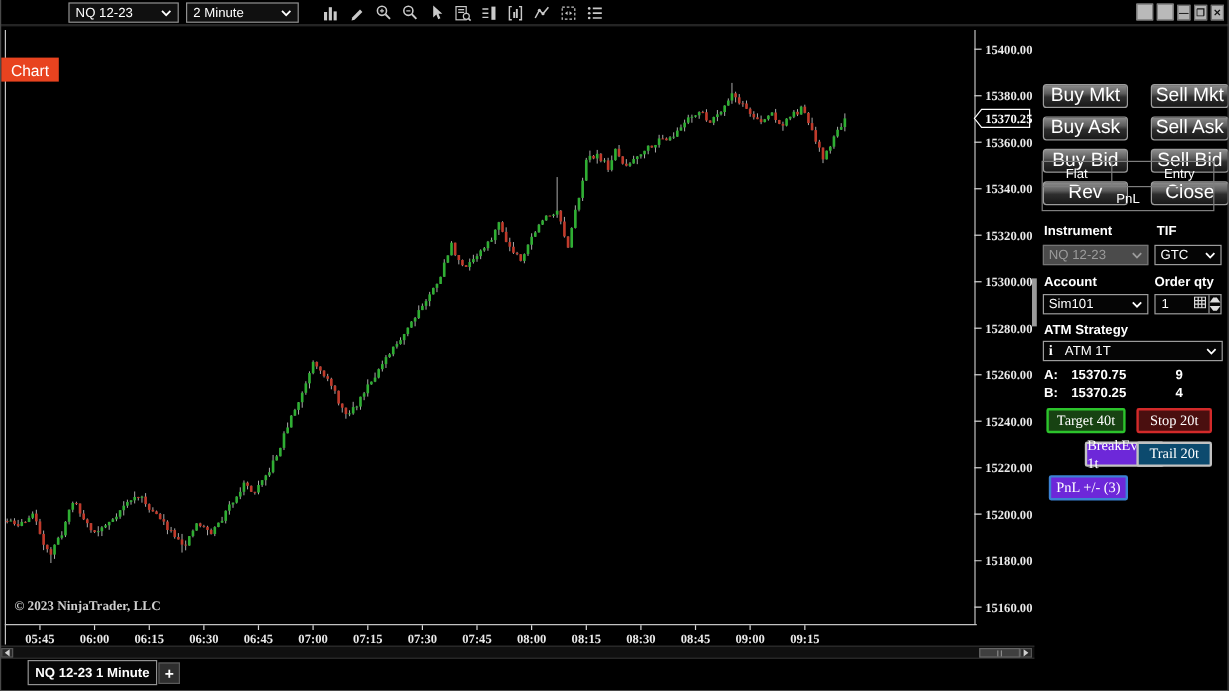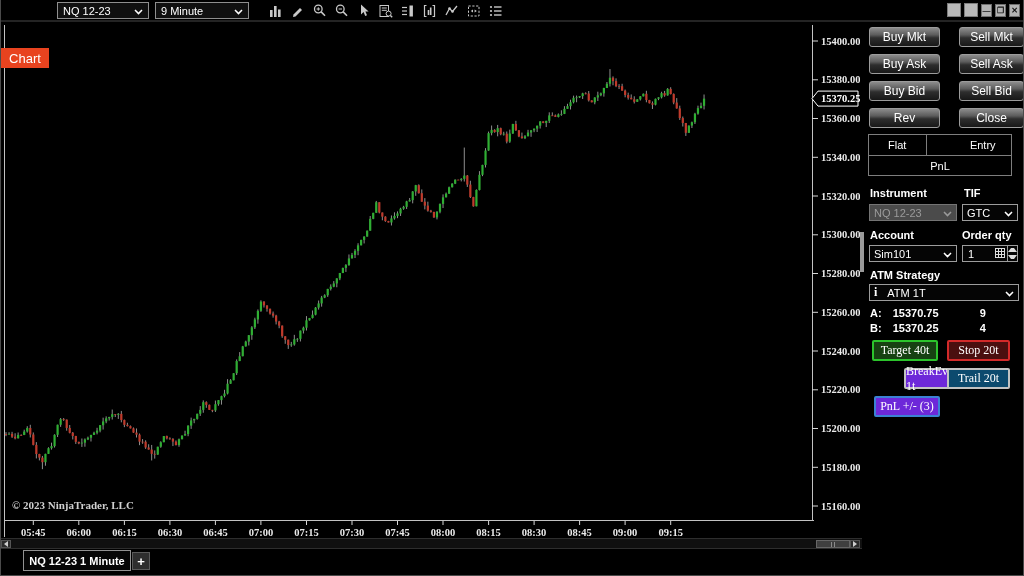--- a/index.html
+++ b/index.html
@@ -40,22 +40,22 @@
   #splitter { position:absolute; left:860px; top:25px; width:4px; height:523px;
               background:#000; z-index:5; }
   #splitter .grip { position:absolute; left:0; top:207px; width:4px; height:40px;
                     background:#9a9a9a; }
 
   
   #trader { position:absolute; left:866px; top:24px; width:158px; height:524px;
             background:#000; z-index:10; color:#fff; }
   .ord-btn { position:absolute; height:20px; border:1px solid #9c9c9c; border-radius:3px;
              background:linear-gradient(180deg,#8c8c8c 0%,#5c5c5c 38%,#2e2e2e 55%,#181818 100%);
-             color:#fff; font-size:12px; display:flex; align-items:center;
-             justify-content:center; }
+             color:#fff; font-size:16px; display:flex; align-items:center;
+             justify-content:center;margin-top:43px; }
   .c1 { left:3px;  width:71px; }
   .c2 { left:93px; width:65px; }
   #fep { position:absolute; left:2px; top:110px; width:144px; border:1px solid #7e7e7e; }
   #fep .row { display:flex; height:20px;gap:28px; }
   #fep .cell { flex:1; border-right:1px solid #7e7e7e; display:flex; align-items:center;
                justify-content:center; font-size:11px; }
   #fep .cell:last-child { border-right:none; }
   #fep .row2 { height:20px; border-top:1px solid #7e7e7e; display:flex;
                align-items:center; justify-content:center; font-size:11px; }
   .plbl { position:absolute; font-size:11px; font-weight:600; color:#fff; }
@@ -115,21 +115,21 @@
 
   <div id="titlebar">
     <div id="chart-tab" style="background: rgb(232, 67, 31); margin-top: 48px;">Chart</div>
     <div class="tb-dd" id="dd-instrument">
       <span class="lbl">NQ 12-23</span>
       <span class="chev"><svg width="9" height="6">
             <path d="M1 1 L4.5 4.6 L8 1" stroke="#fff" stroke-width="1.5" fill="none"></path>
           </svg></span>
     </div>
     <div class="tb-dd" id="dd-interval">
-      <span class="lbl">9 Minute</span>
+      <span class="lbl">2 Minute</span>
       <span class="chev"><svg width="9" height="6">
             <path d="M1 1 L4.5 4.6 L8 1" stroke="#fff" stroke-width="1.5" fill="none"></path>
           </svg></span>
     </div>
     <div id="tb-icons">
         <span class="tbi">
           <svg width="15" height="16" viewBox="0 0 15 16">
             <rect x="2" y="7" width="2.6" height="7" fill="#c9c9c9"></rect>
             <rect x="6" y="3" width="2.6" height="11" fill="#c9c9c9"></rect>
             <rect x="10" y="6.5" width="2.6" height="7.5" fill="#c9c9c9"></rect>

